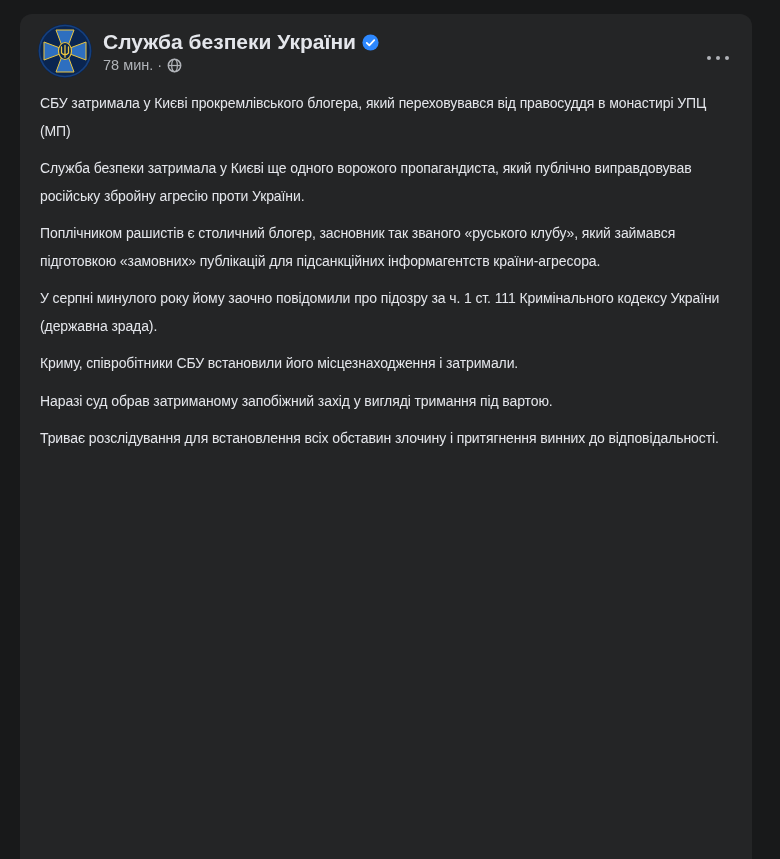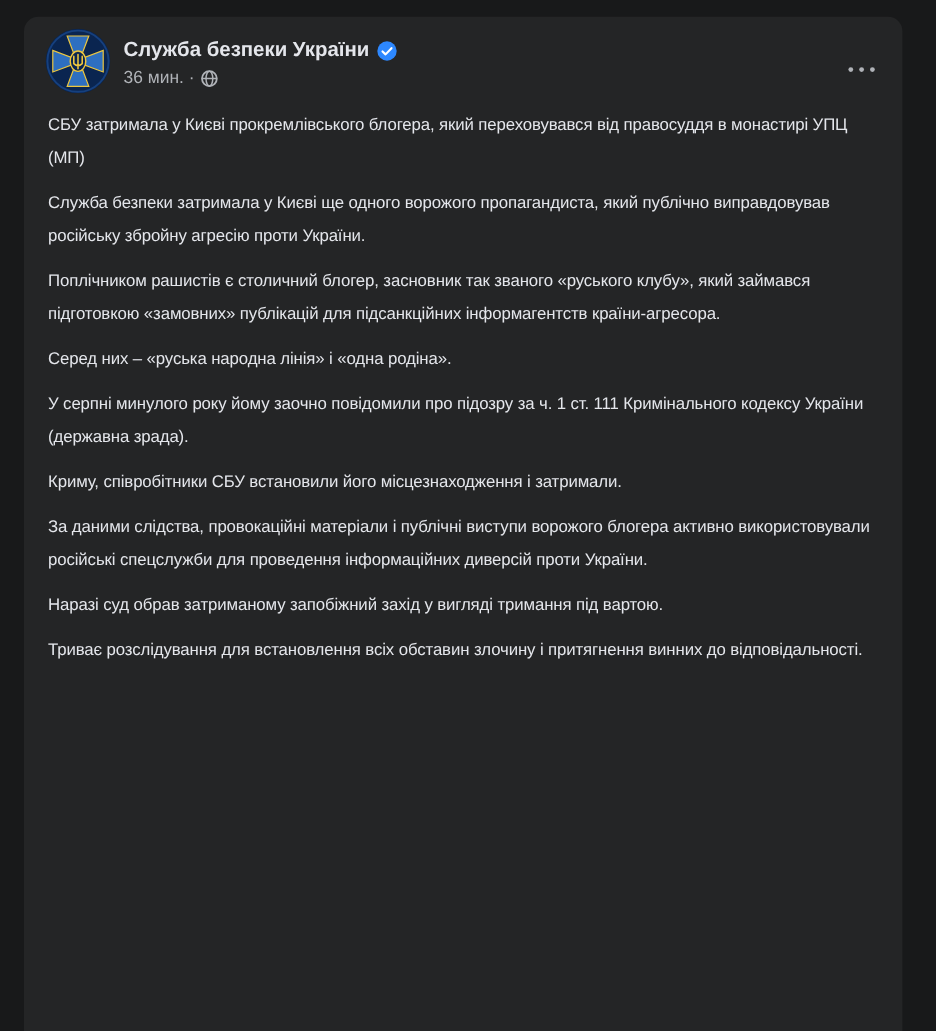--- a/index.html
+++ b/index.html
@@ -16,21 +16,21 @@
     display: flex; align-items: flex-start;
     padding: 10px 16px 0 18px; position: relative;
   }
   .avatar-wrap {
     width: 54px; height: 54px; flex: 0 0 54px; border-radius: 50%;
     overflow: hidden; cursor: pointer;
   }
   .header-meta { margin-left: 11px; padding-top: 7px; min-width: 0; }
   .name-row { display: flex; align-items: center; gap: 6px; }
   .page-name {
-    color: #e4e6eb; font-size: 17px; font-weight: bold;
+    color: #e4e6eb; font-size: 21px; font-weight: bold;
     text-decoration: none; line-height: 22px; white-space: nowrap;
   }
   .verified { width: 17px; height: 17px; flex: 0 0 17px; margin-top: 1px; }
   .sub-row {
     display: flex; align-items: center; gap: 4px; margin-top: 3px;
     color: #b0b3b8; font-size: 14.5px; line-height: 19px;
   }
   .sub-row a { color: #b0b3b8; text-decoration: none; }
   .globe { width: 15px; height: 15px; display: block; margin-left: 1px; }
   .more-btn {
@@ -74,42 +74,40 @@
 
     <div class="header-meta">
       <div class="name-row">
         <a href="#" class="page-name">Служба безпеки України</a>
         <svg class="verified" viewBox="0 0 20 20">
           <circle cx="10" cy="10" r="9.5" fill="#2d88ff"></circle>
           <path d="M5.6 10.4 L8.6 13.3 L14.4 7.2" fill="none" stroke="#ffffff" stroke-width="2.1" stroke-linecap="round" stroke-linejoin="round"></path>
         </svg>
       </div>
       <div class="sub-row">
-        <a href="#">36 мин.</a>
+        <a href="#">78 мин.</a>
         <span>·</span>
         <svg class="globe" viewBox="0 0 16 16">
           <circle cx="8" cy="8" r="6.6" fill="none" stroke="#b0b3b8" stroke-width="1.6"></circle>
           <ellipse cx="8" cy="8" rx="3" ry="6.6" fill="none" stroke="#b0b3b8" stroke-width="1.3"></ellipse>
           <path d="M1.6 8 H14.4" stroke="#b0b3b8" stroke-width="1.3"></path>
         </svg>
       </div>
     </div>
 
     <button class="more-btn" aria-label="More options">
       <span class="dot"></span>
       <span class="dot"></span>
       <span class="dot"></span>
     </button>
   </div>
 
   <div class="post-body">
       <p>СБУ затримала у Києві прокремлівського блогера, який переховувався від правосуддя в монастирі УПЦ (МП)</p>
       <p>Служба безпеки затримала у Києві ще одного ворожого пропагандиста, який публічно виправдовував російську збройну агресію проти України.</p>
       <p>Поплічником рашистів є столичний блогер, засновник так званого «руського клубу», який займався підготовкою «замовних» публікацій для підсанкційних інформагентств країни-агресора.</p>
-      <p>Серед них – «руська народна лінія» і «одна родіна».</p>
       <p>У серпні минулого року йому заочно повідомили про підозру за ч. 1 ст. 111 Кримінального кодексу України (державна зрада).</p>
       <p>Криму, співробітники СБУ встановили його місцезнаходження і затримали.</p>
-      <p>За даними слідства, провокаційні матеріали і публічні виступи ворожого блогера активно використовували російські спецслужби для проведення інформаційних диверсій проти України.</p>
       <p>Наразі суд обрав затриманому запобіжний захід у вигляді тримання під вартою.</p>
       <p>Триває розслідування для встановлення всіх обставин злочину і притягнення винних до відповідальності.</p>
     </div>
 
 </div>
 
 </body></html>

